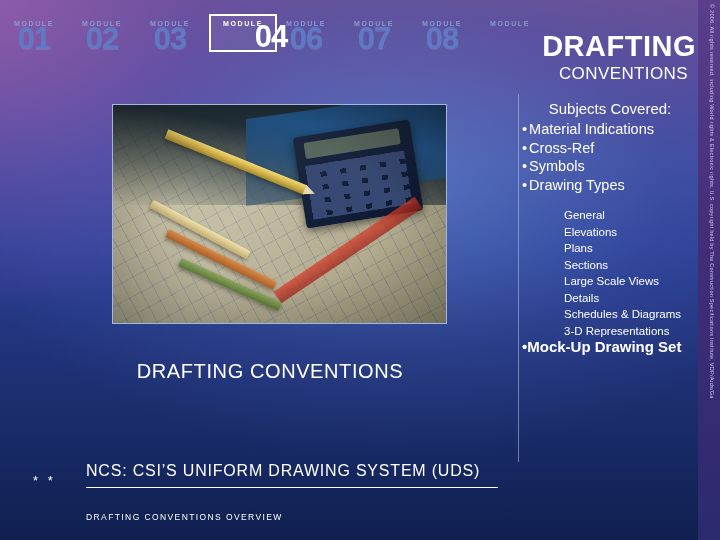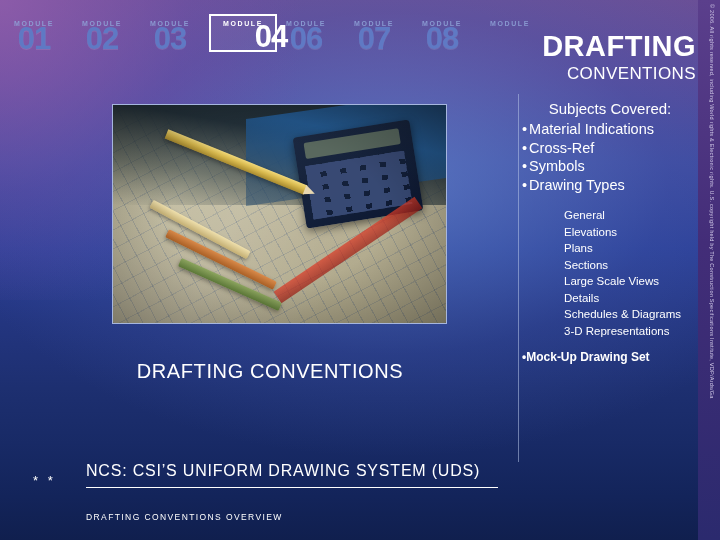--- a/index.html
+++ b/index.html
@@ -138,21 +138,21 @@
     width: 420px;
     text-align: right;
     color: #ffffff;
     font-size: 29px;
     font-weight: bold;
     letter-spacing: 0.5px;
     line-height: 32px;
   }
   .title-sub {
     position: absolute;
-    right: 24px;
+    right: 32px;
     top: 64px;
     width: 420px;
     text-align: right;
     color: #ffffff;
     font-size: 17px;
     letter-spacing: 0.4px;
   }
 
   
   .photo {
@@ -303,22 +303,22 @@
     margin-right: 2px;
   }
   .sub-list {
     margin-top: 14px;
     margin-left: 42px;
     font-size: 11.5px;
     line-height: 16.5px;
     color: #ffffff;
   }
   .bullet-last {
-    margin-top: 10px;
-    font-size: 12px;
+    margin-top: 0;
+    font-size: 15px;
     font-weight: bold;
     line-height: 16.5px;
     color: #ffffff;
   }
   .col-divider {
     position: absolute;
     left: 518px;
     top: 94px;
     width: 1px;
     height: 368px;

